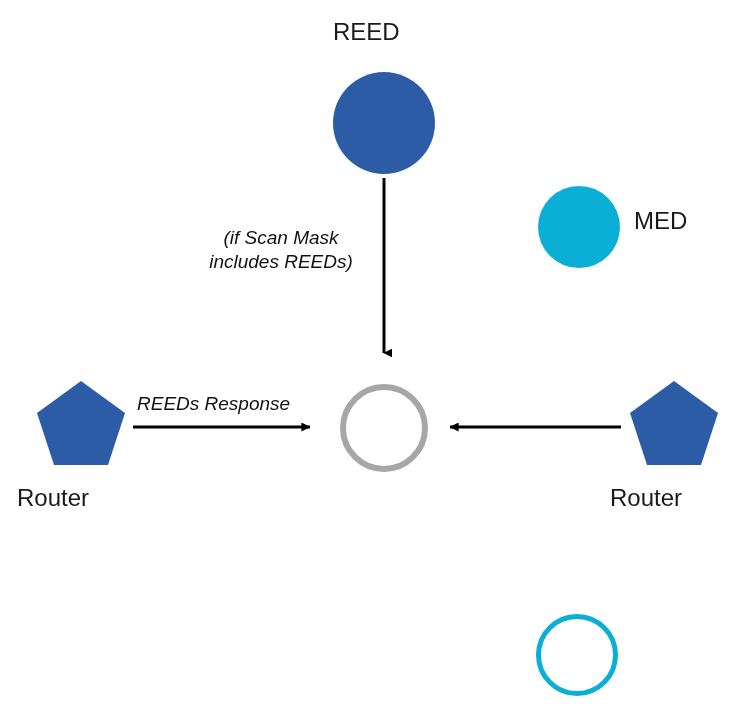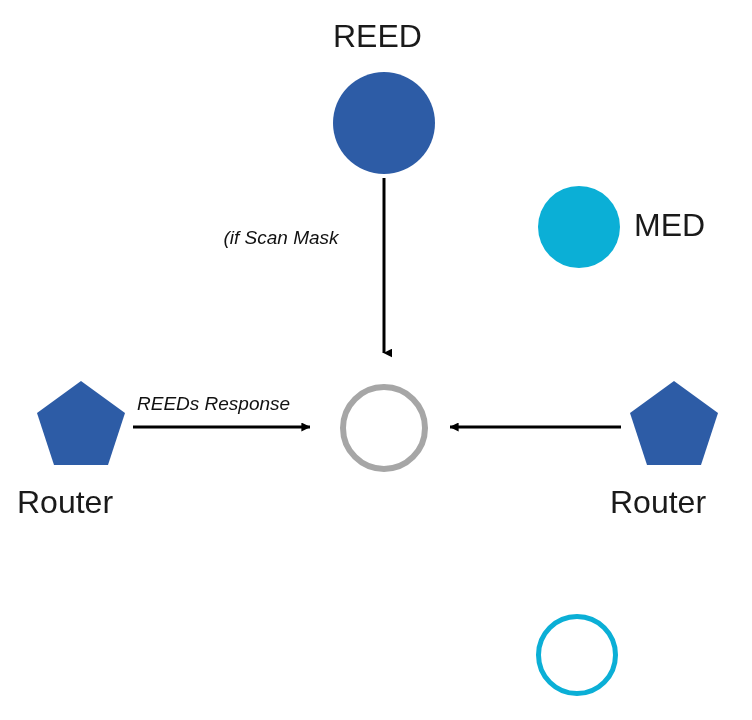--- a/index.html
+++ b/index.html
@@ -16,21 +16,21 @@
   }
   #diagram-root {
     position: relative;
     width: 752px;
     height: 720px;
     background: #ffffff;
   }
   .node-label {
     position: absolute;
     font-family: "Liberation Sans", sans-serif;
-    font-size: 32px;
+    font-size: 24px;
     font-weight: 400;
     color: #1a1a1a;
     white-space: nowrap;
     line-height: 1;
   }
   .edge-label {
     position: absolute;
     font-family: "Liberation Sans", sans-serif;
     font-size: 19px;
     font-style: italic;
@@ -109,17 +109,17 @@
       </marker>
     </defs>
 
     <line x1="384" y1="178" x2="384" y2="353" stroke="#000000" stroke-width="3" marker-end="url(#arrowhead-down)"></line>
 
     <line x1="133" y1="427" x2="310" y2="427" stroke="#000000" stroke-width="3" marker-end="url(#arrowhead-right)"></line>
 
     <line x1="621" y1="427" x2="450" y2="427" stroke="#000000" stroke-width="3" marker-end="url(#arrowhead-left)"></line>
   </svg>
 
-  <div class="edge-label multiline" style="left:196px; top:226px; width:170px;"><span>(if Scan Mask</span><br></div>
+  <div class="edge-label multiline" style="left:196px; top:226px; width:170px;"><span>(if Scan Mask</span><br><span>includes REEDs)</span></div>
 
   <div class="edge-label" style="left:137px; top:392px;">REEDs Response</div>
 
 </div>
 
 </body></html>

